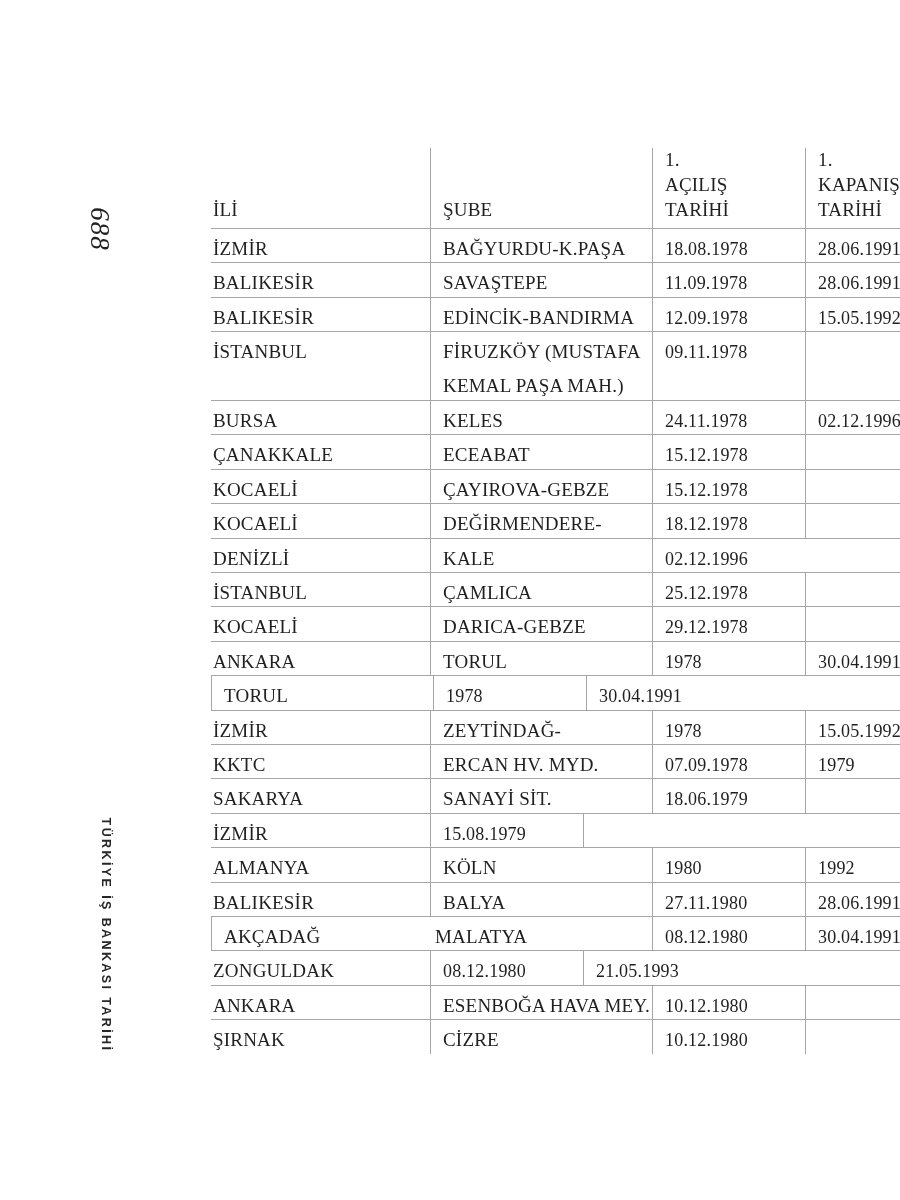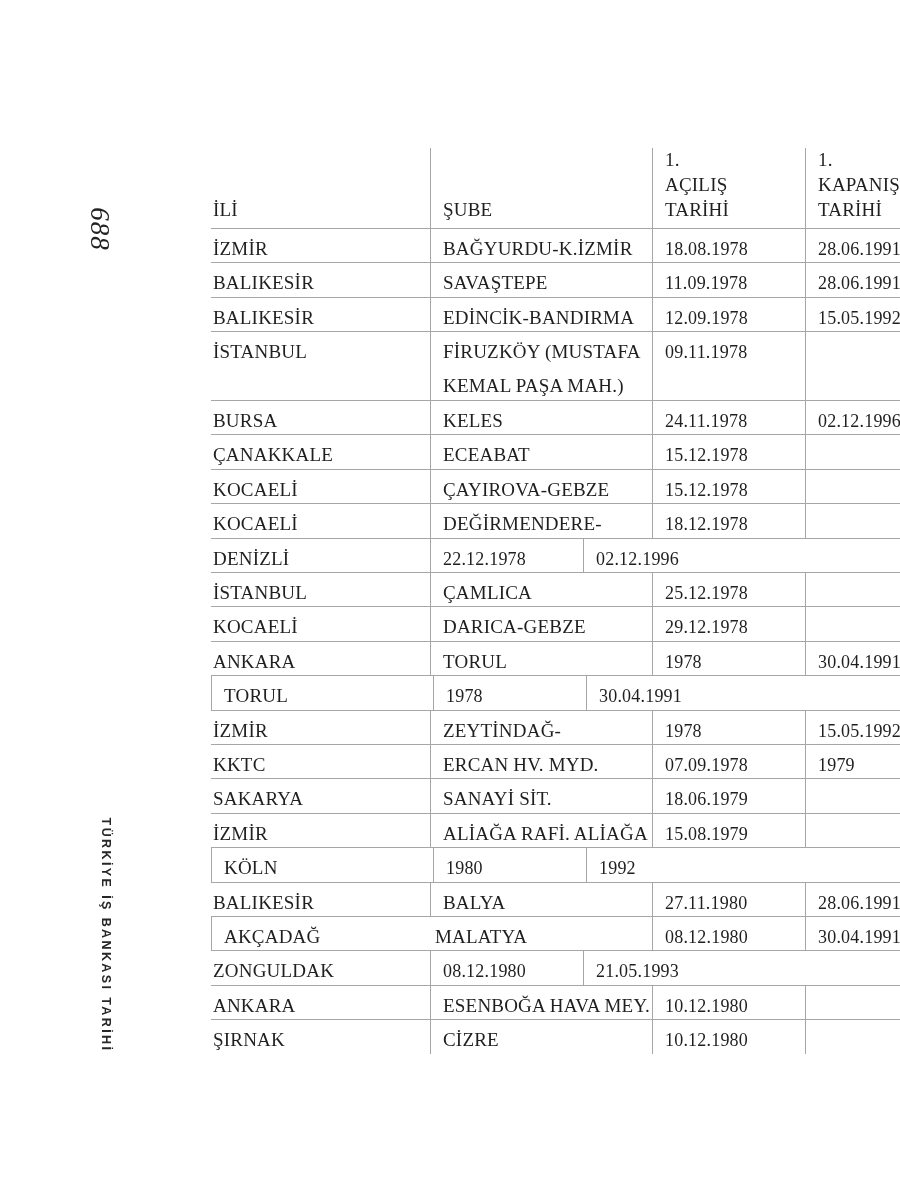--- a/index.html
+++ b/index.html
@@ -109,21 +109,21 @@
       <div class="cell c3 hcell">1.
 AÇILIŞ
 TARİHİ</div>
       <div class="cell c4 hcell">1.
 KAPANIŞ
 TARİHİ</div>
     </div>
     <div id="table-body">
         <div class="row">
     <div class="cell c1">İZMİR</div>
-    <div class="cell c2">BAĞYURDU-K.İZMİR</div>
+    <div class="cell c2">BAĞYURDU-K.PAŞA</div>
     <div class="cell c3 date">18.08.1978</div>
     <div class="cell c4 date">28.06.1991</div>
   </div>
         <div class="row">
     <div class="cell c1">BALIKESİR</div>
     <div class="cell c2">SAVAŞTEPE</div>
     <div class="cell c3 date">11.09.1978</div>
     <div class="cell c4 date">28.06.1991</div>
   </div>
         <div class="row">
@@ -158,21 +158,21 @@
     <div class="cell c4 date"></div>
   </div>
         <div class="row">
     <div class="cell c1">KOCAELİ</div>
     <div class="cell c2">DEĞİRMENDERE-İZMİT</div>
     <div class="cell c3 date">18.12.1978</div>
     <div class="cell c4 date"></div>
   </div>
         <div class="row">
     <div class="cell c1">DENİZLİ</div>
-    <div class="cell c3 date">22.12.1978</div>
+    <div class="cell c2">KALE</div>
     <div class="cell c4 date">02.12.1996</div>
   </div>
         <div class="row">
     <div class="cell c1">İSTANBUL</div>
     <div class="cell c2">ÇAMLICA</div>
     <div class="cell c3 date">25.12.1978</div>
     <div class="cell c4 date"></div>
   </div>
         <div class="row">
     <div class="cell c1">KOCAELİ</div>
@@ -204,25 +204,25 @@
     <div class="cell c4 date">1979</div>
   </div>
         <div class="row">
     <div class="cell c1">SAKARYA</div>
     <div class="cell c2">SANAYİ SİT. ADAPAZARI</div>
     <div class="cell c3 date">18.06.1979</div>
     <div class="cell c4 date"></div>
   </div>
         <div class="row">
     <div class="cell c1">İZMİR</div>
-    <div class="cell c2">ALİAĞA RAFİ. ALİAĞA</div>
     <div class="cell c3 date">15.08.1979</div>
     <div class="cell c4 date"></div>
   </div>
         <div class="row">
+    <div class="cell c1">ALMANYA</div>
     <div class="cell c2">KÖLN</div>
     <div class="cell c3 date">1980</div>
     <div class="cell c4 date">1992</div>
   </div>
         <div class="row">
     <div class="cell c1">BALIKESİR</div>
     <div class="cell c2">BALYA</div>
     <div class="cell c3 date">27.11.1980</div>
     <div class="cell c4 date">28.06.1991</div>
   </div>

